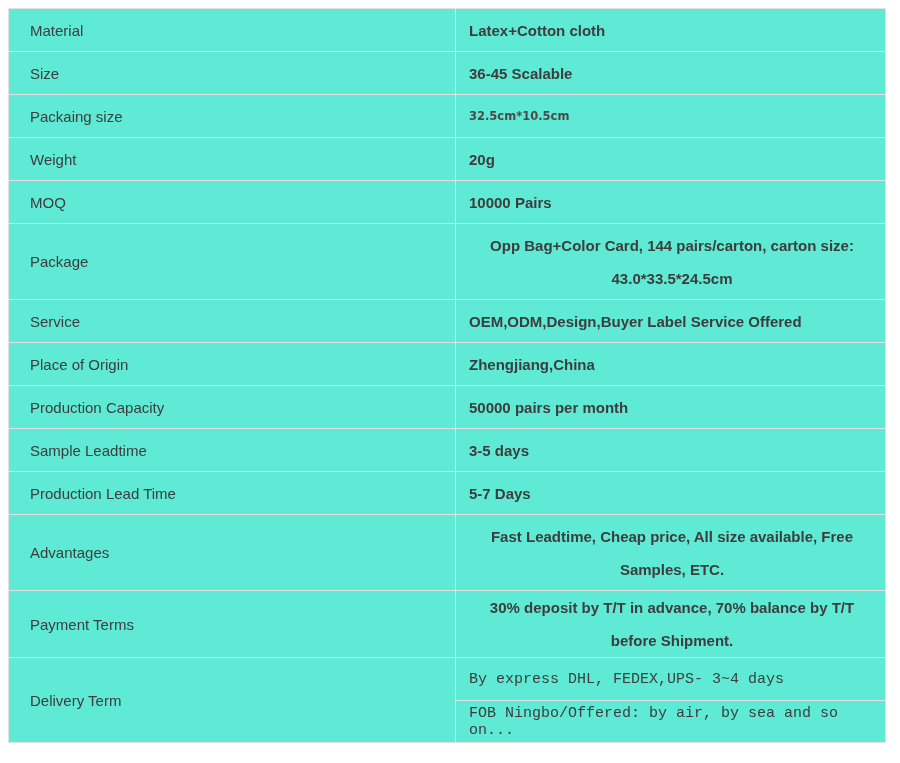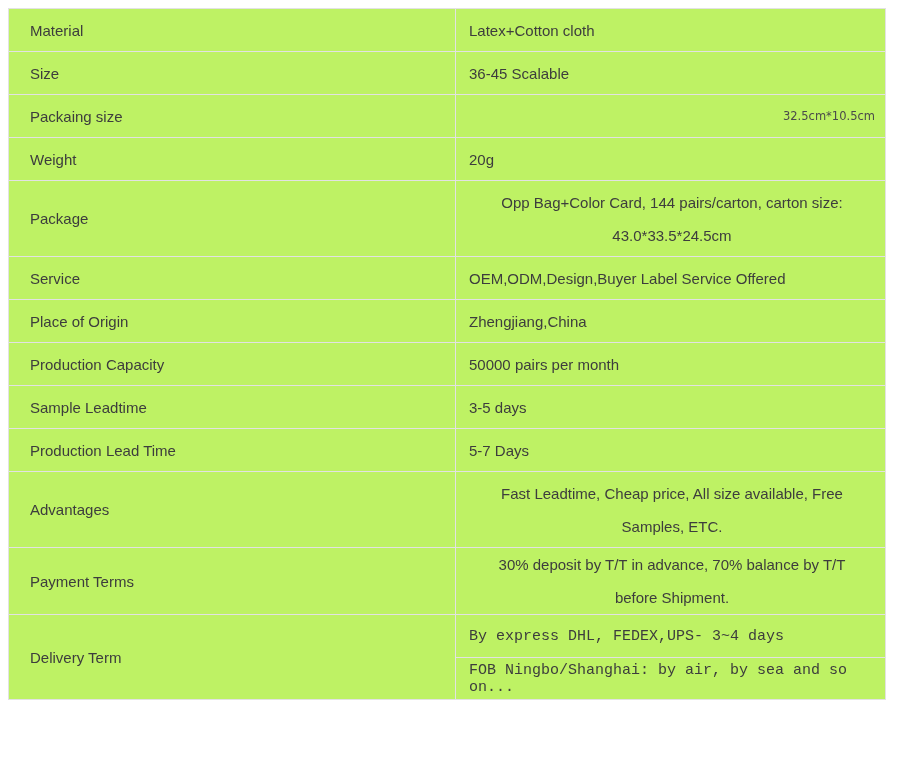--- a/index.html
+++ b/index.html
@@ -14,45 +14,45 @@
     color: #3d3d3d;
     overflow: hidden;
   }
   .table-wrap {
     padding: 8px 0 0 8px;
   }
   table.spec-table {
     border-collapse: collapse;
     table-layout: fixed;
     width: 877px;
-    background: #bef264;
+    background: #5eead4;
   }
   col.col-label { width: 447px; }
   col.col-value { width: 430px; }
   td {
     border: 1px solid #e2e2e2;
     font-size: 15px;
     vertical-align: middle;
     box-sizing: border-box;
   }
   td.label-cell {
     padding: 0 10px 0 21px;
   }
   td.value-cell {
     padding: 0 10px 0 13px;
+    font-weight: bold;
   }
   tr.single td { height: 43px; }
   tr.double td { height: 76px; }
   tr.double-short td { height: 59px; }
   .line { line-height: 33px; text-align: center; }
   .small-text {
     font-family: "DejaVu Sans", sans-serif;
     font-size: 11.5px;
     color: #4a4a4a;
-    text-align: right;
   }
   td.split-cell {
     padding: 0;
     height: 85px;
     font-family: Liberation Mono, monospace;
   }
   .sub-row {
     height: 42px;
     display: flex;
     align-items: center;
@@ -89,20 +89,24 @@
       <tr class="single">
         <td class="label-cell">Packaing size</td>
         <td class="value-cell small-text">32.5cm*10.5cm</td>
       </tr>
 
       <tr class="single">
         <td class="label-cell">Weight</td>
         <td class="value-cell">20g</td>
       </tr>
 
+      <tr class="single">
+        <td class="label-cell">MOQ</td>
+        <td class="value-cell">10000 Pairs</td>
+      </tr>
 
       <tr class="double">
         <td class="label-cell">Package</td>
         <td class="value-cell">
           <div class="line">Opp Bag+Color Card, 144 pairs/carton, carton size:</div>
           <div class="line">43.0*33.5*24.5cm</div>
         </td>
       </tr>
 
       <tr class="single">
@@ -143,19 +147,19 @@
         <td class="value-cell">
           <div class="line">30% deposit by T/T in advance, 70% balance by T/T</div>
           <div class="line">before Shipment.</div>
         </td>
       </tr>
 
       <tr>
         <td class="label-cell">Delivery Term</td>
         <td class="split-cell">
           <div class="sub-row">By express DHL, FEDEX,UPS- 3~4 days</div>
-          <div class="sub-row">FOB Ningbo/Shanghai: by air, by sea and so on...</div>
+          <div class="sub-row">FOB Ningbo/Offered: by air, by sea and so on...</div>
         </td>
       </tr>
 
     </tbody>
   </table>
 </div>
 
 </body></html>

